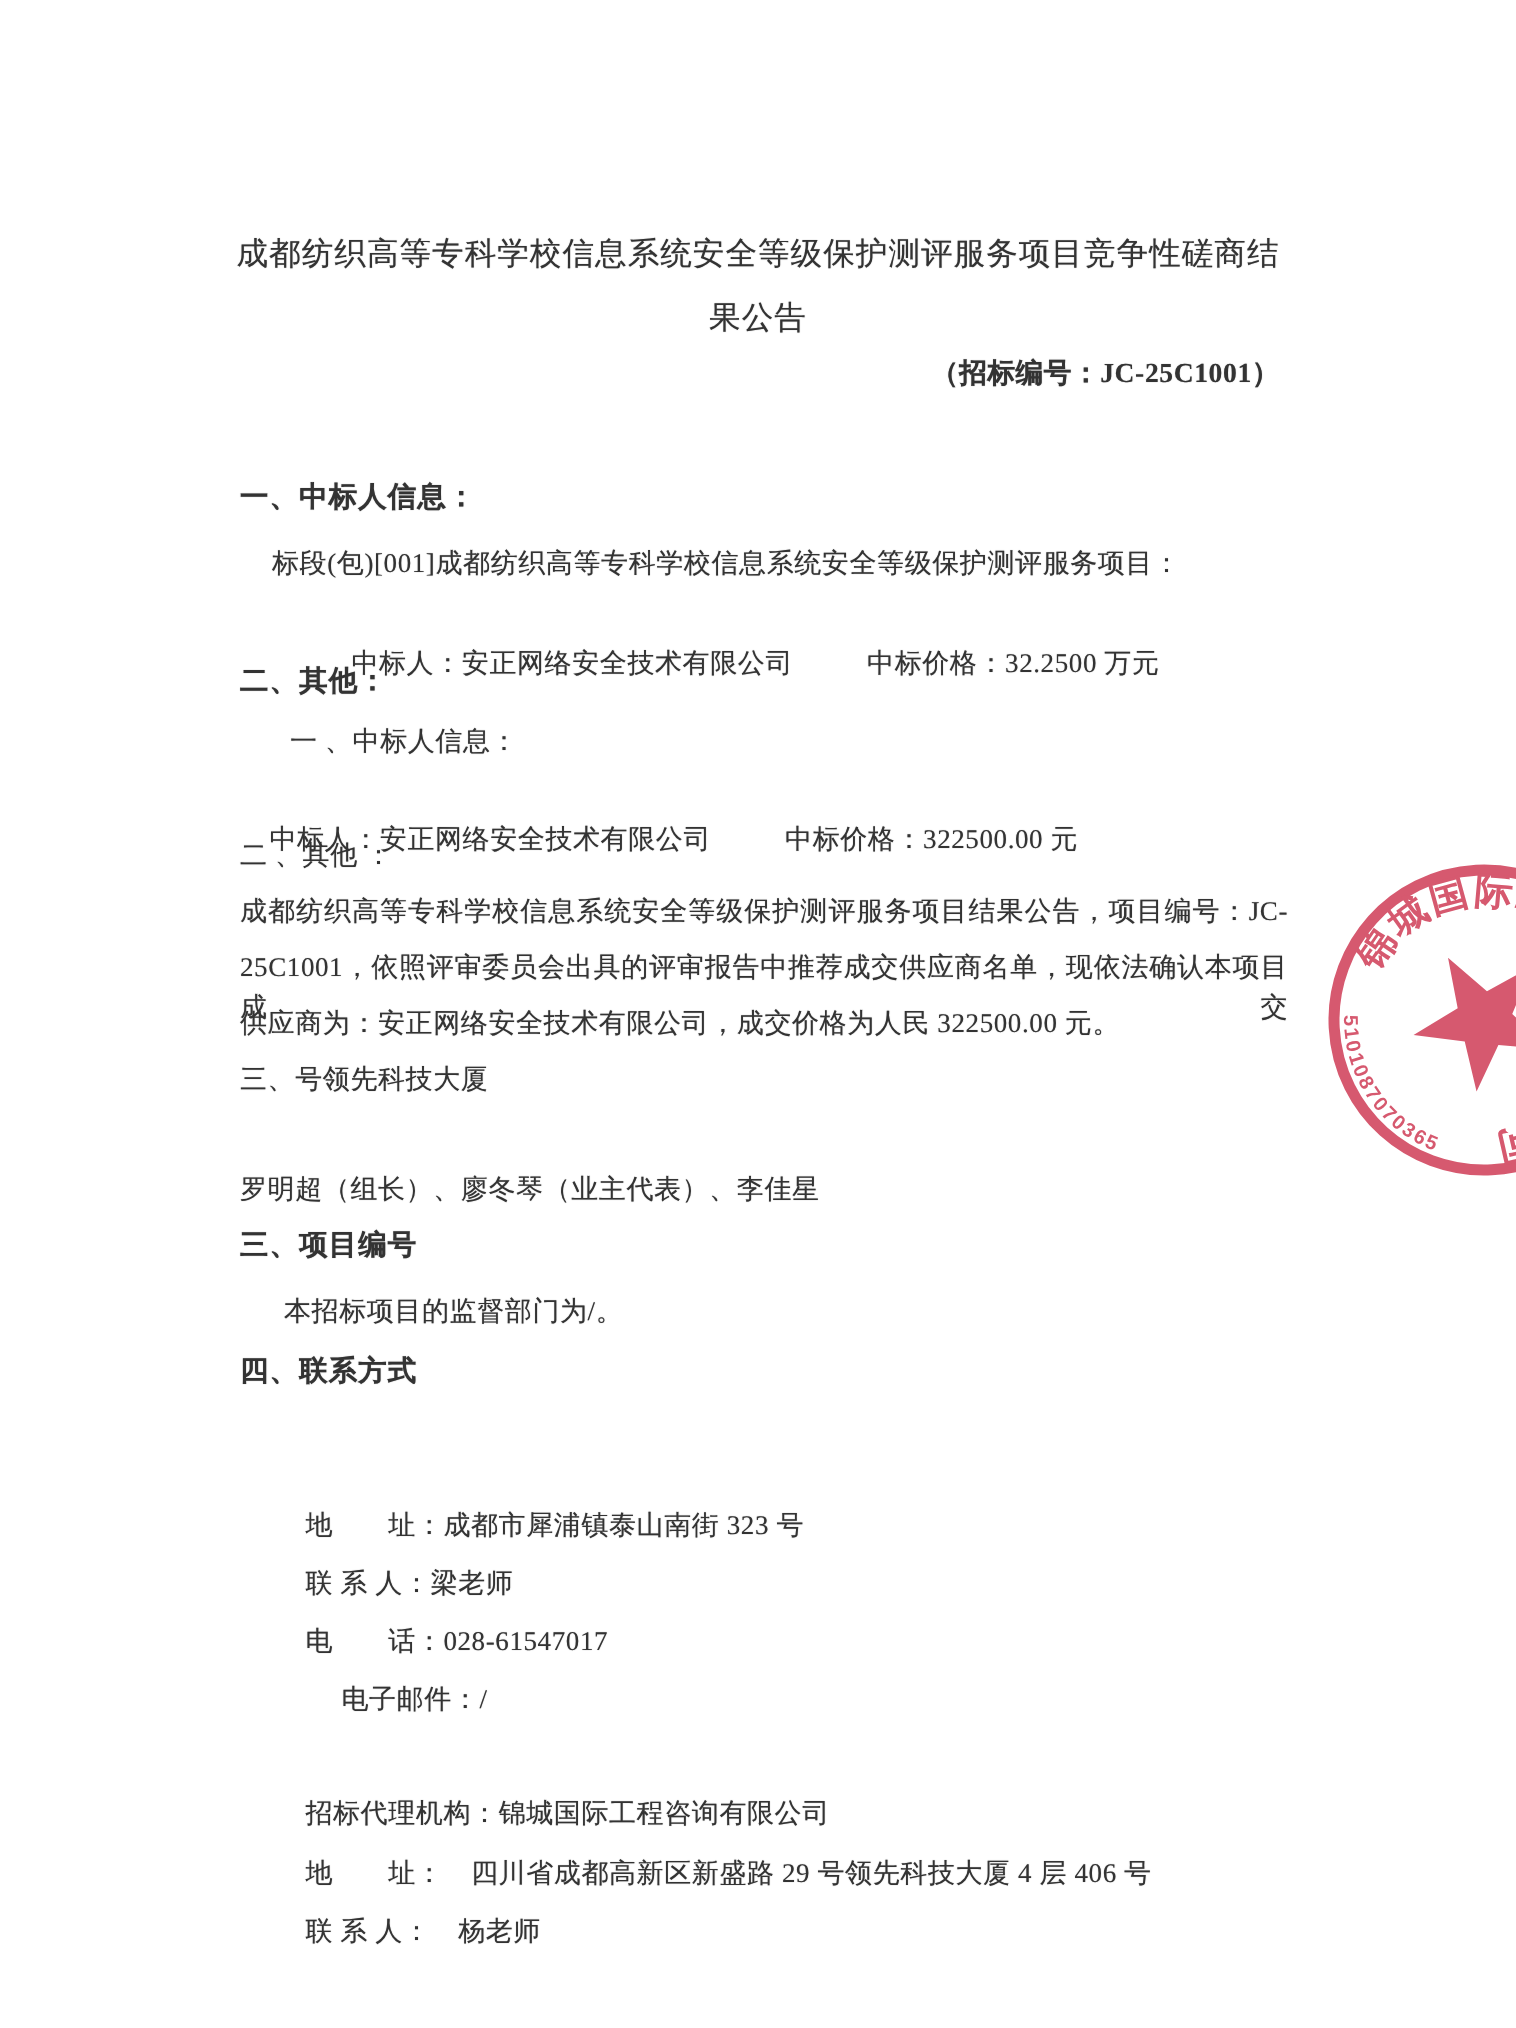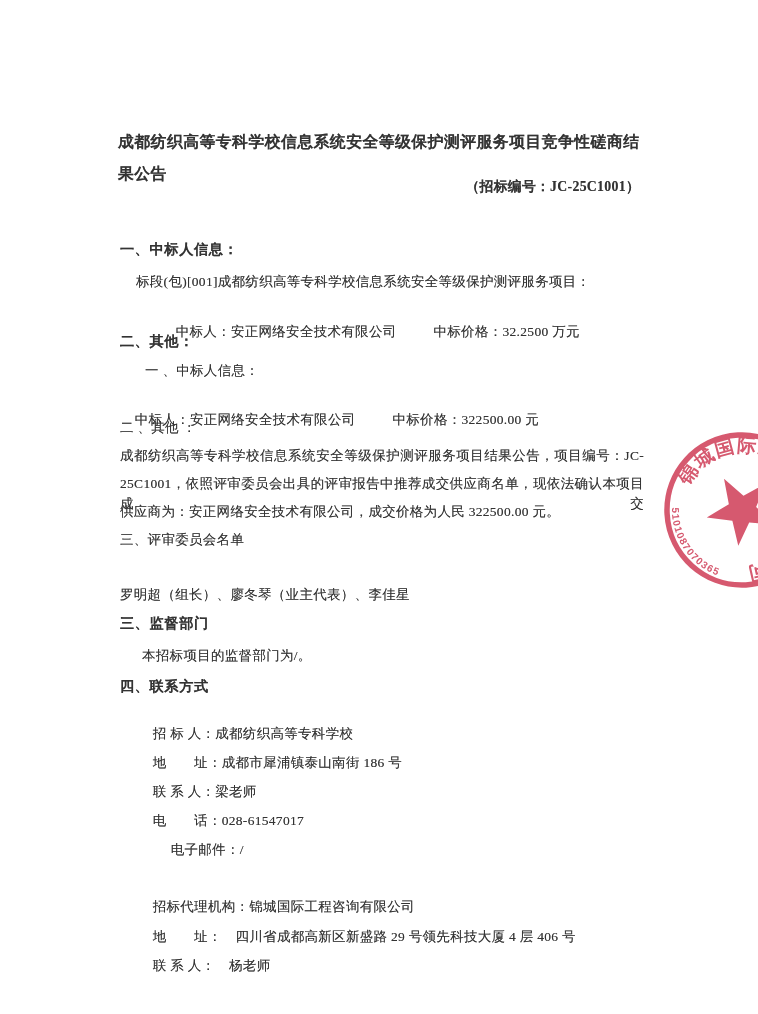--- a/index.html
+++ b/index.html
@@ -18,23 +18,23 @@
   }
   .line {
     position: absolute;
     font-size: 13.5px;
     line-height: 20px;
     white-space: pre-wrap;
     letter-spacing: 0.3px;
     text-shadow: 0 0 0.5px rgba(60,60,60,0.55);
   }
   .doc-title {
-    left: 118px; top: 126px; width: 522px;
-    text-align: left;
-    font-size: 15.8px; font-weight: bold;
+    left: 118px; top: 112px; width: 522px;
+    text-align: center;
+    font-size: 15.8px; font-weight: normal;
     line-height: 32px;
     letter-spacing: 0.5px;
   }
   .bid-no {
     left: 118px; top: 177px; width: 522px;
     text-align: right;
     font-size: 13.8px; font-weight: bold;
   }
   .heading { font-size: 14.2px; font-weight: bold; letter-spacing: 0.6px; }
   .pair-gap { display: inline-block; width: 37px; }
@@ -79,35 +79,32 @@
   <div class="line" style="left:120px; top:390px;">
     <span>中标人：安正网络安全技术有限公司</span><span class="pair-gap"></span><span>中标价格：322500.00 元</span>
   </div>
 
   <div class="line" style="left:120px; top:418px;">二 、其他 ：</div>
 
   <div class="line para-line" style="top:446px;">成都纺织高等专科学校信息系统安全等级保护测评服务项目结果公告，项目编号：JC-</div>
   <div class="line para-line" style="top:474px;">25C1001，依照评审委员会出具的评审报告中推荐成交供应商名单，现依法确认本项目成交</div>
   <div class="line para-line para-last" style="top:502px;">供应商为：安正网络安全技术有限公司，成交价格为人民 322500.00 元。</div>
 
-  <div class="line" style="left:120px; top:530px;">三、评审委员会名单</div>
+  <div class="line" style="left:120px; top:530px;">三、号领先科技大厦</div>
 
   <div class="line" style="left:120px; top:585px;text-align:center;">罗明超（组长）、廖冬琴（业主代表）、李佳星</div>
 
-  <div class="line heading" style="left:120px; top:613px;">三、监督部门</div>
+  <div class="line heading" style="left:120px; top:613px;">三、项目编号</div>
 
   <div class="line" style="left:142px; top:646px;">本招标项目的监督部门为/。</div>
 
   <div class="line heading" style="left:120px; top:676px;">四、联系方式</div>
 
-  <div class="line" style="left:138px; top:704px;">
-    <span>招 标 人：</span><span>成都纺织高等专科学校</span>
-  </div>
   <div class="line" style="left:138px; top:733px;">
-    <span>地　　址：</span><span>成都市犀浦镇泰山南街 186 号</span>
+    <span>地　　址：</span><span>成都市犀浦镇泰山南街 323 号</span>
   </div>
   <div class="line" style="left:138px; top:762px;">
     <span>联 系 人：</span><span>梁老师</span>
   </div>
   <div class="line" style="left:138px; top:791px;">
     <span>电　　话：</span><span>028-61547017</span>
   </div>
   <div class="line" style="left:156px; top:820px;">
     <span>电子邮件：</span><span>/</span>
   </div>

